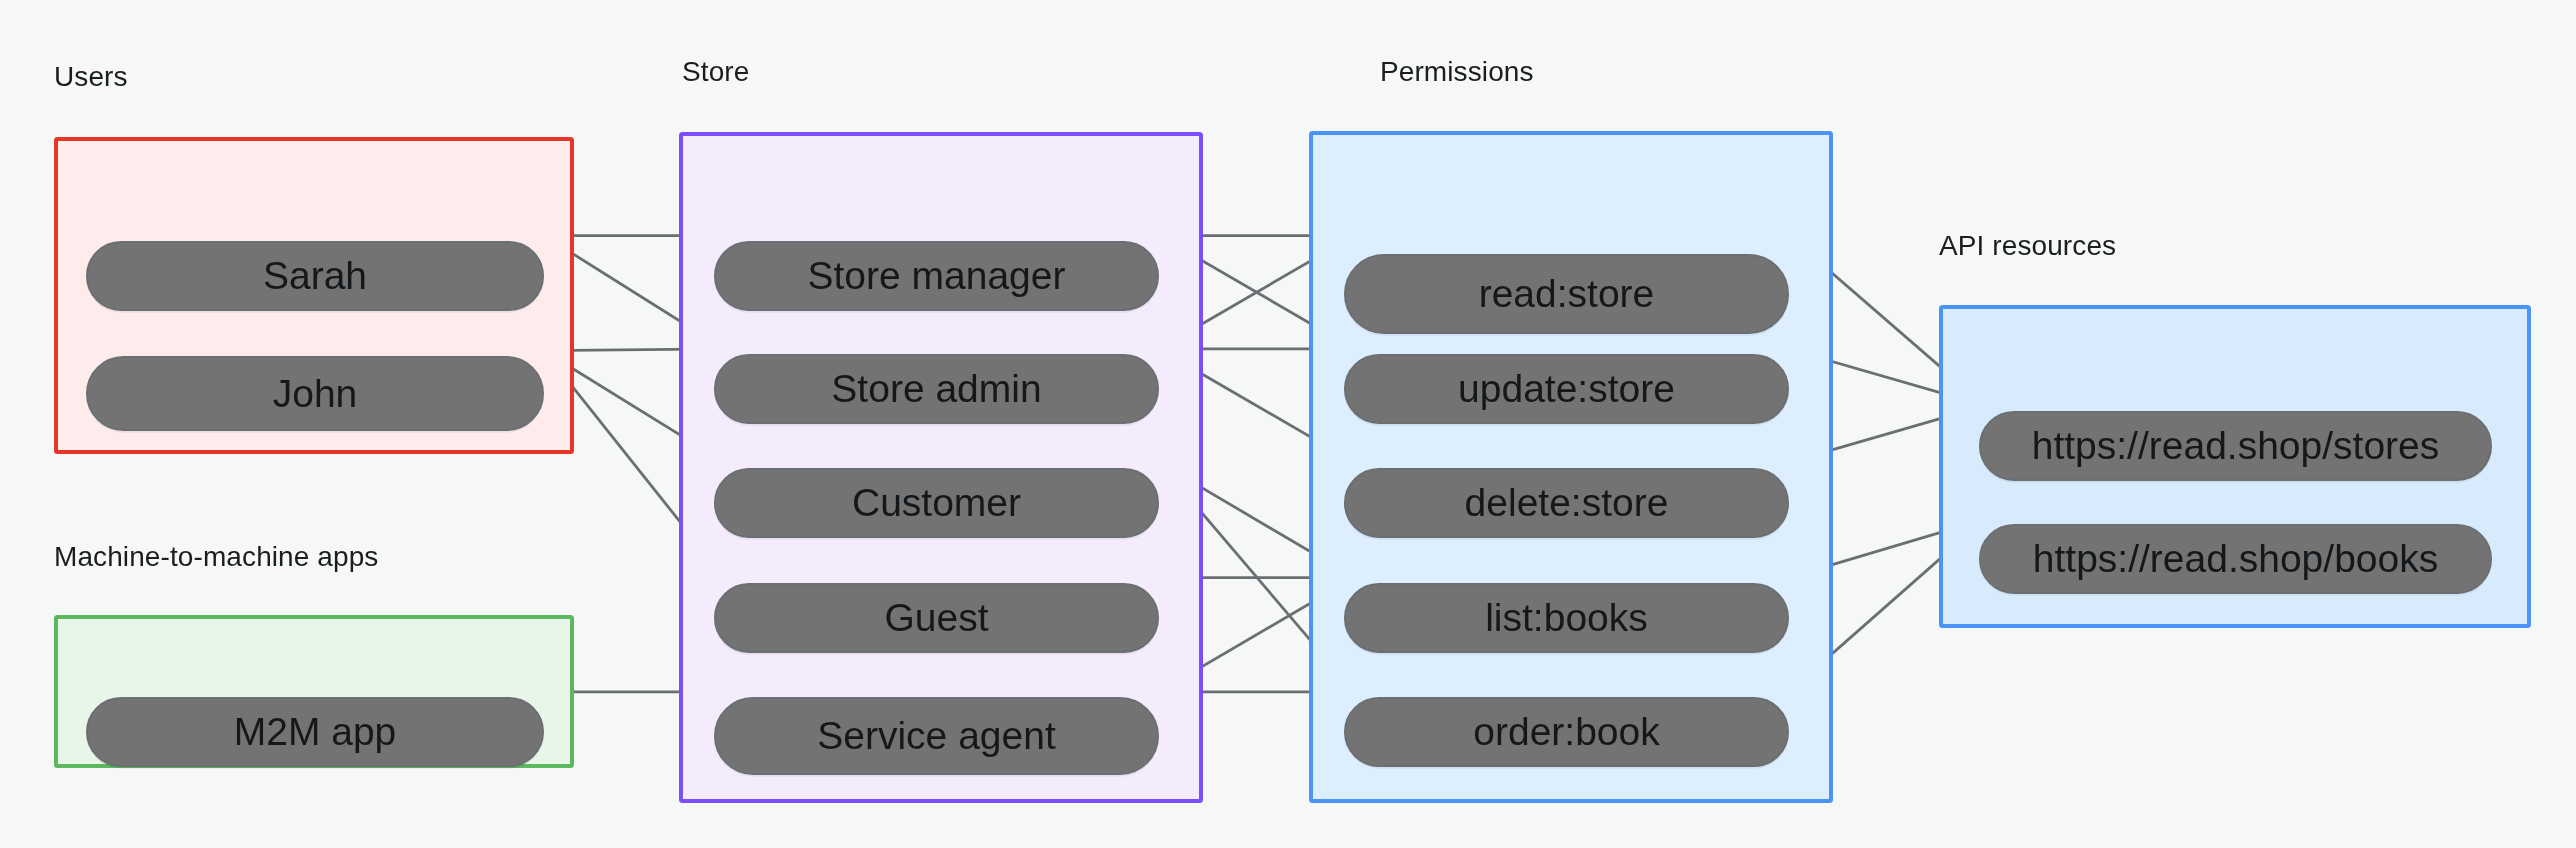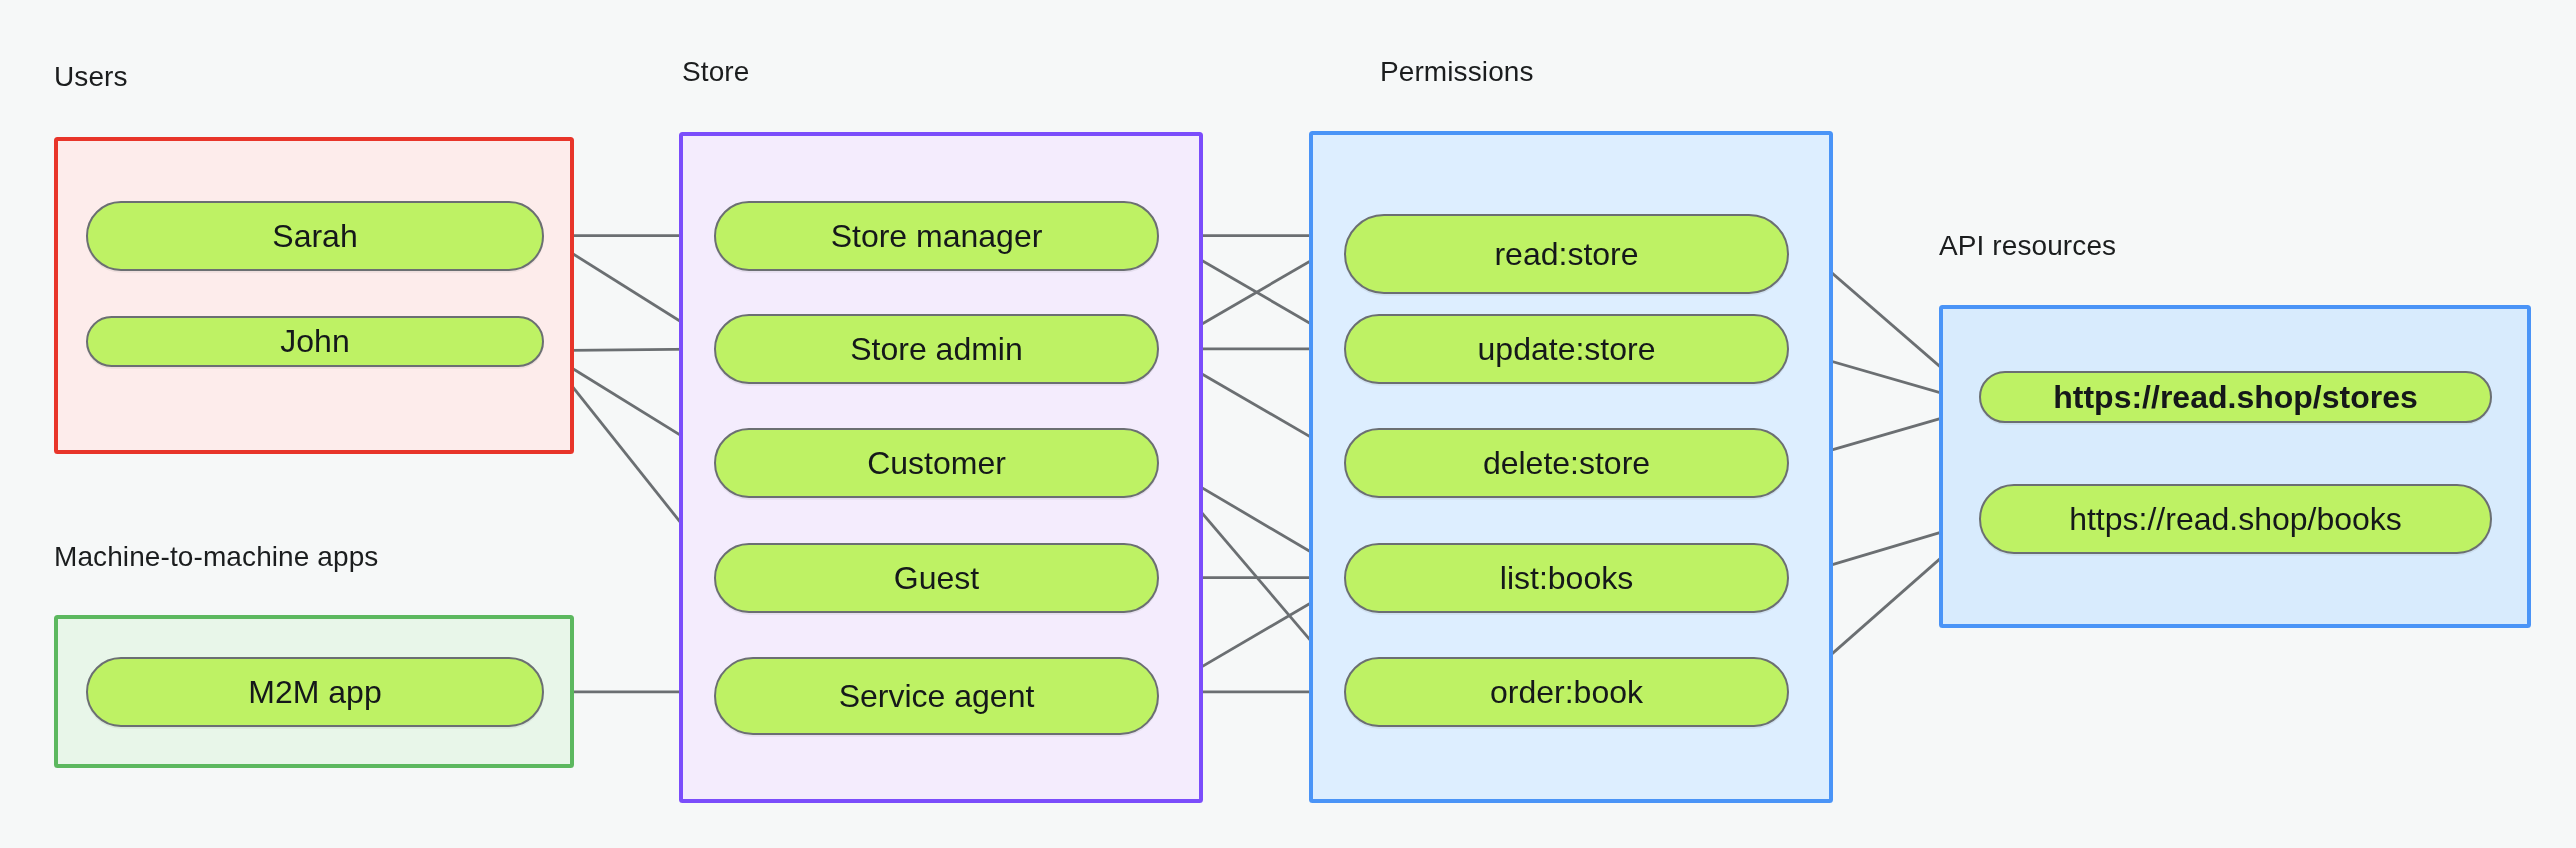--- a/index.html
+++ b/index.html
@@ -20,27 +20,28 @@
   .group-title{position:absolute;font-size:28px;color:#1b1d1e;white-space:nowrap;letter-spacing:0.1px;}
 
   .g-users{background:#fdeceb;border-color:#e8352a;}
   .g-m2m{background:#e8f6e9;border-color:#5cb85f;}
   .g-roles{background:#f4ecfd;border-color:#7b4dfb;}
   .g-perms{background:#ddeeff;border-color:#4a94f7;}
   .g-api{background:#d8ebfd;border-color:#4a94f7;}
 
   .pill{
     position:absolute;box-sizing:border-box;
-    background:#bef264;
+    background:#737373;
     border:2.6px solid #6b6f72;
     border-radius:872px;
     display:flex;align-items:center;justify-content:center;
-    font-size:32px;color:#15181a;
+    font-size:39px;color:#15181a;
     white-space:nowrap;
     box-shadow:0 1.7px 0 rgba(0,0,0,0.06);
+    margin-top:40px;
   }
 </style>
 </head>
 <body>
 
 <div id="stage">
 
   <svg id="edges" viewBox="0 0 2952 972">
 
     <line class="edge" x1="623" y1="270" x2="830" y2="270"></line>
@@ -77,21 +78,21 @@
     <circle class="dot" cx="1552" cy="530" r="11"></circle>
     <circle class="dot" cx="1552" cy="662" r="11"></circle>
     <circle class="dot" cx="1552" cy="793" r="11"></circle>
     <circle class="dot" cx="2275" cy="465" r="11"></circle>
     <circle class="dot" cx="2275" cy="595" r="11"></circle>
   </svg>
 
   <div class="group-title" style="left:54px;top:61px;">Users</div>
   <div class="group g-users" style="left:54px;top:137px;width:520px;height:317px;"></div>
   <div class="pill" style="left:86px;top:201px;width:458px;height:70px;">Sarah</div>
-  <div class="pill" style="left:86px;top:316px;width:458px;height:51px;text-align:center;">John</div>
+  <div class="pill" style="left:86px;top:316px;width:458px;height:75px;text-align:center;">John</div>
 
   <div class="group-title" style="left:54px;top:541px;">Machine-to-machine apps</div>
   <div class="group g-m2m" style="left:54px;top:615px;width:520px;height:153px;"></div>
   <div class="pill" style="left:86px;top:657px;width:458px;height:70px;">M2M app</div>
 
   <div class="group-title" style="left:682px;top:56px;">Store</div>
   <div class="group g-roles" style="left:679px;top:132px;width:524px;height:671px;"></div>
   <div class="pill" style="left:714px;top:201px;width:445px;height:70px;">Store manager</div>
   <div class="pill" style="left:714px;top:314px;width:445px;height:70px;">Store admin</div>
   <div class="pill" style="left:714px;top:428px;width:445px;height:70px;">Customer</div>
@@ -101,17 +102,17 @@
   <div class="group-title" style="left:1380px;top:56px;">Permissions</div>
   <div class="group g-perms" style="left:1309px;top:131px;width:524px;height:672px;"></div>
   <div class="pill" style="left:1344px;top:214px;width:445px;height:80px;">read:store</div>
   <div class="pill" style="left:1344px;top:314px;width:445px;height:70px;">update:store</div>
   <div class="pill" style="left:1344px;top:428px;width:445px;height:70px;">delete:store</div>
   <div class="pill" style="left:1344px;top:543px;width:445px;height:70px;">list:books</div>
   <div class="pill" style="left:1344px;top:657px;width:445px;height:70px;">order:book</div>
 
   <div class="group-title" style="left:1939px;top:230px;">API resources</div>
   <div class="group g-api" style="left:1939px;top:305px;width:592px;height:323px;"></div>
-  <div class="pill" style="left:1979px;top:371px;width:513px;height:52px;font-weight:bold;">https://read.shop/stores</div>
+  <div class="pill" style="left:1979px;top:371px;width:513px;height:70px;">https://read.shop/stores</div>
   <div class="pill" style="left:1979px;top:484px;width:513px;height:70px;">https://read.shop/books</div>
 
 </div>
 
 
 </body></html>

